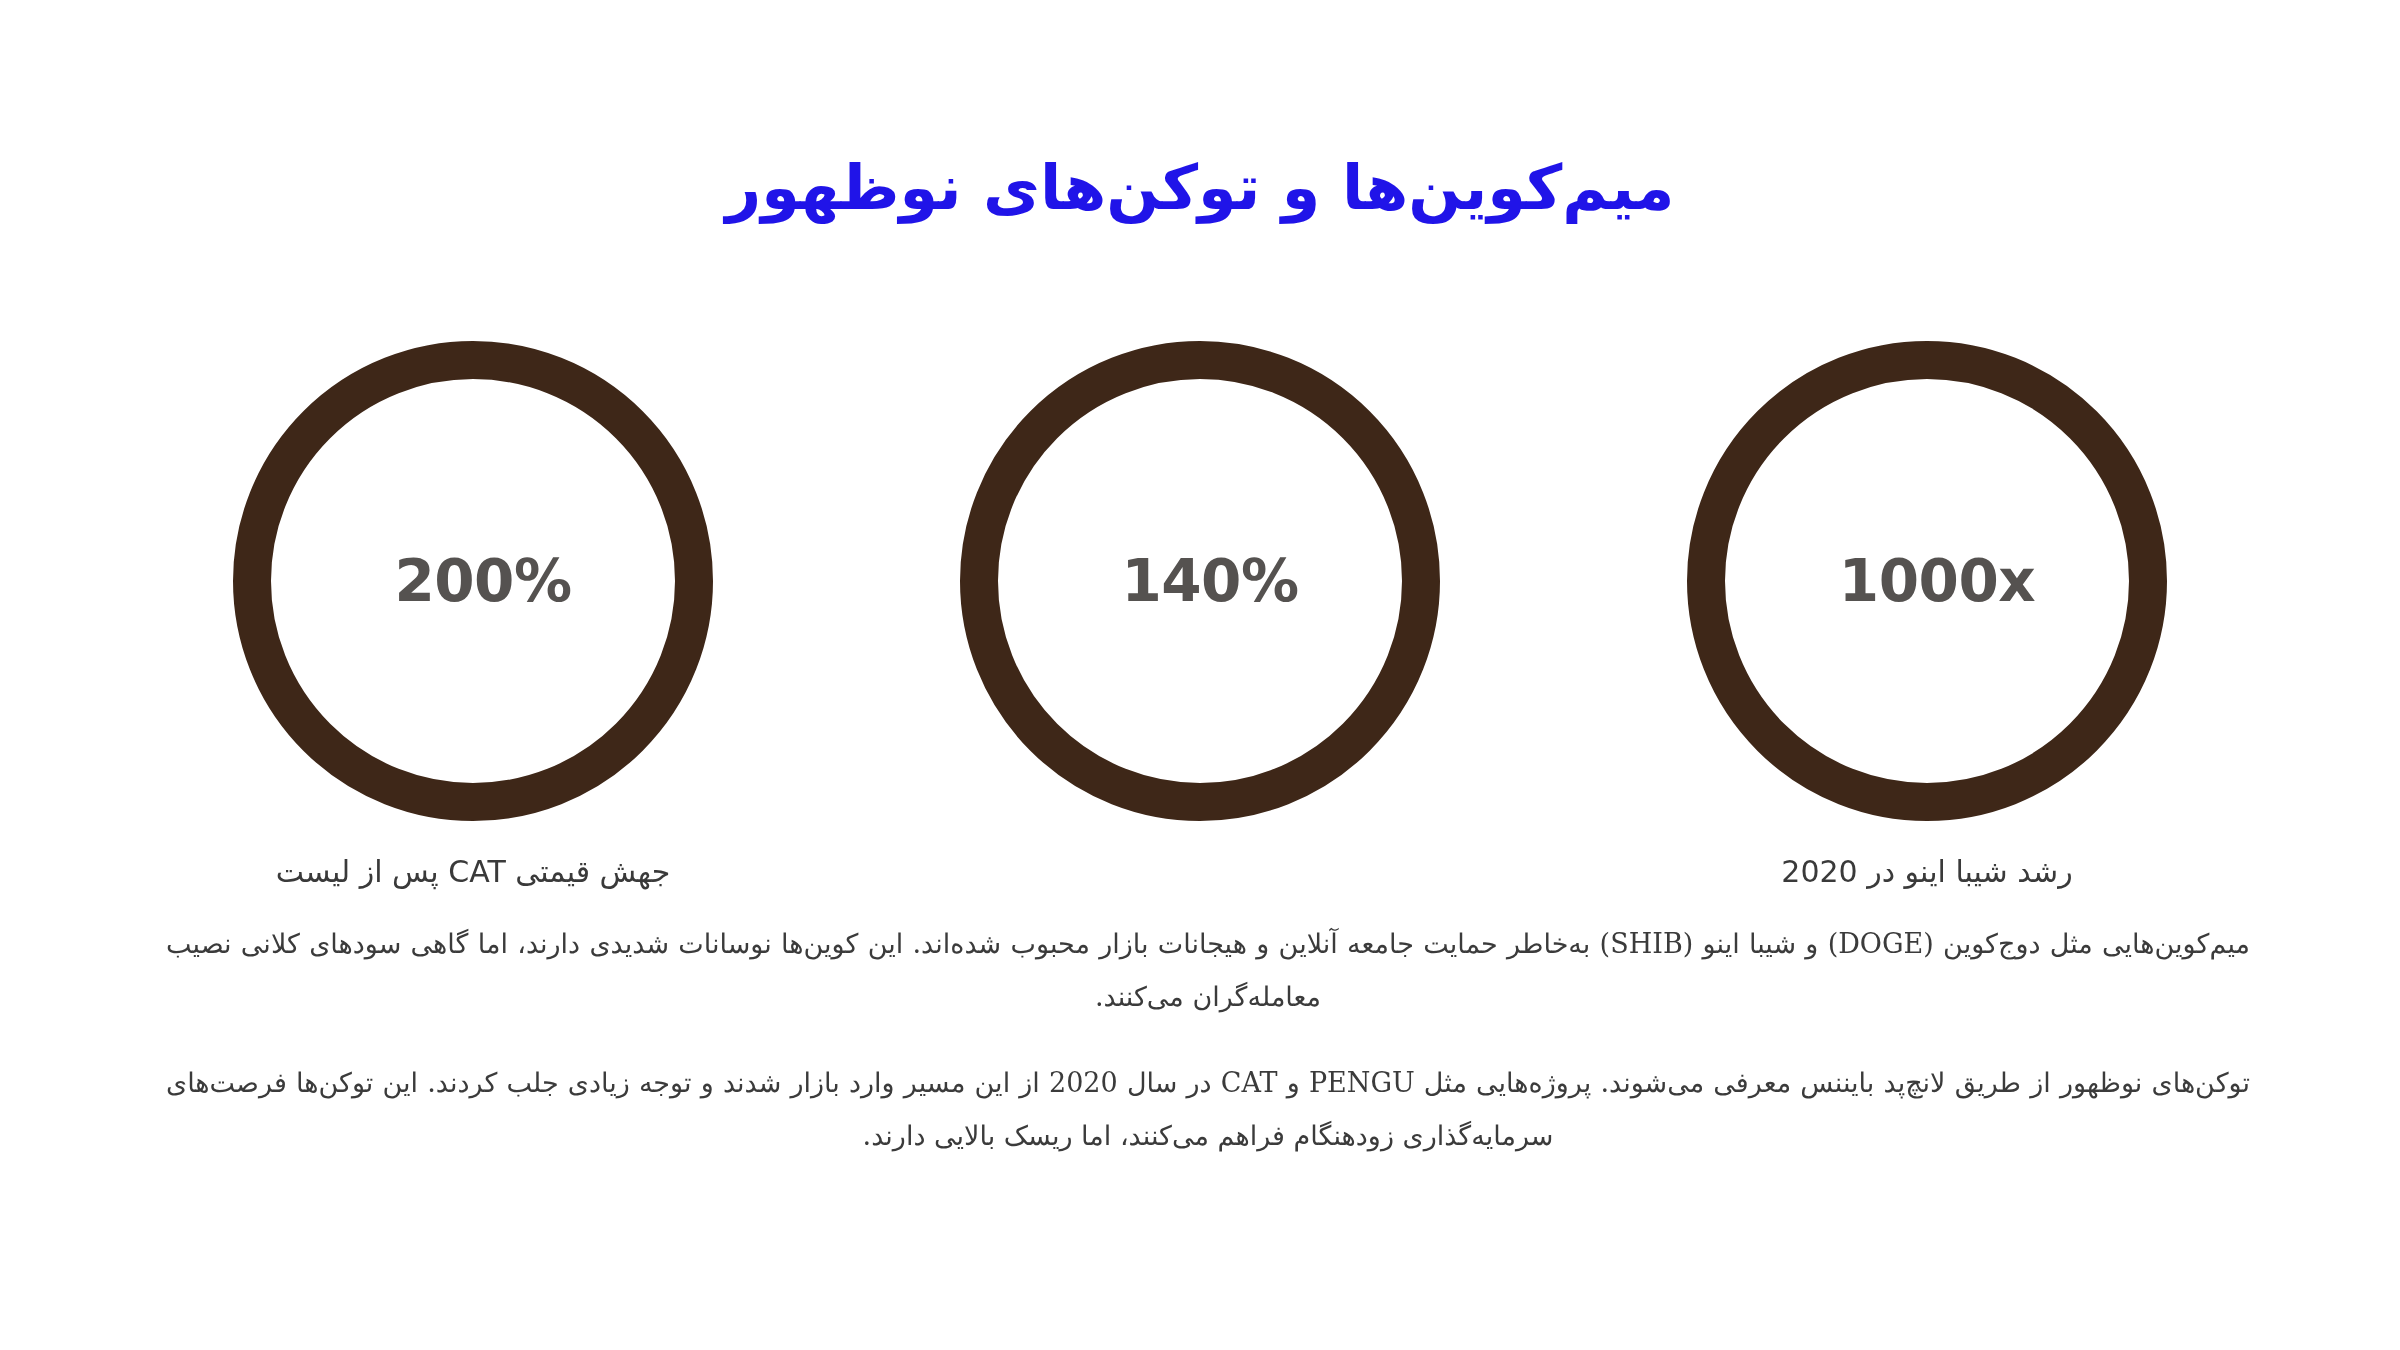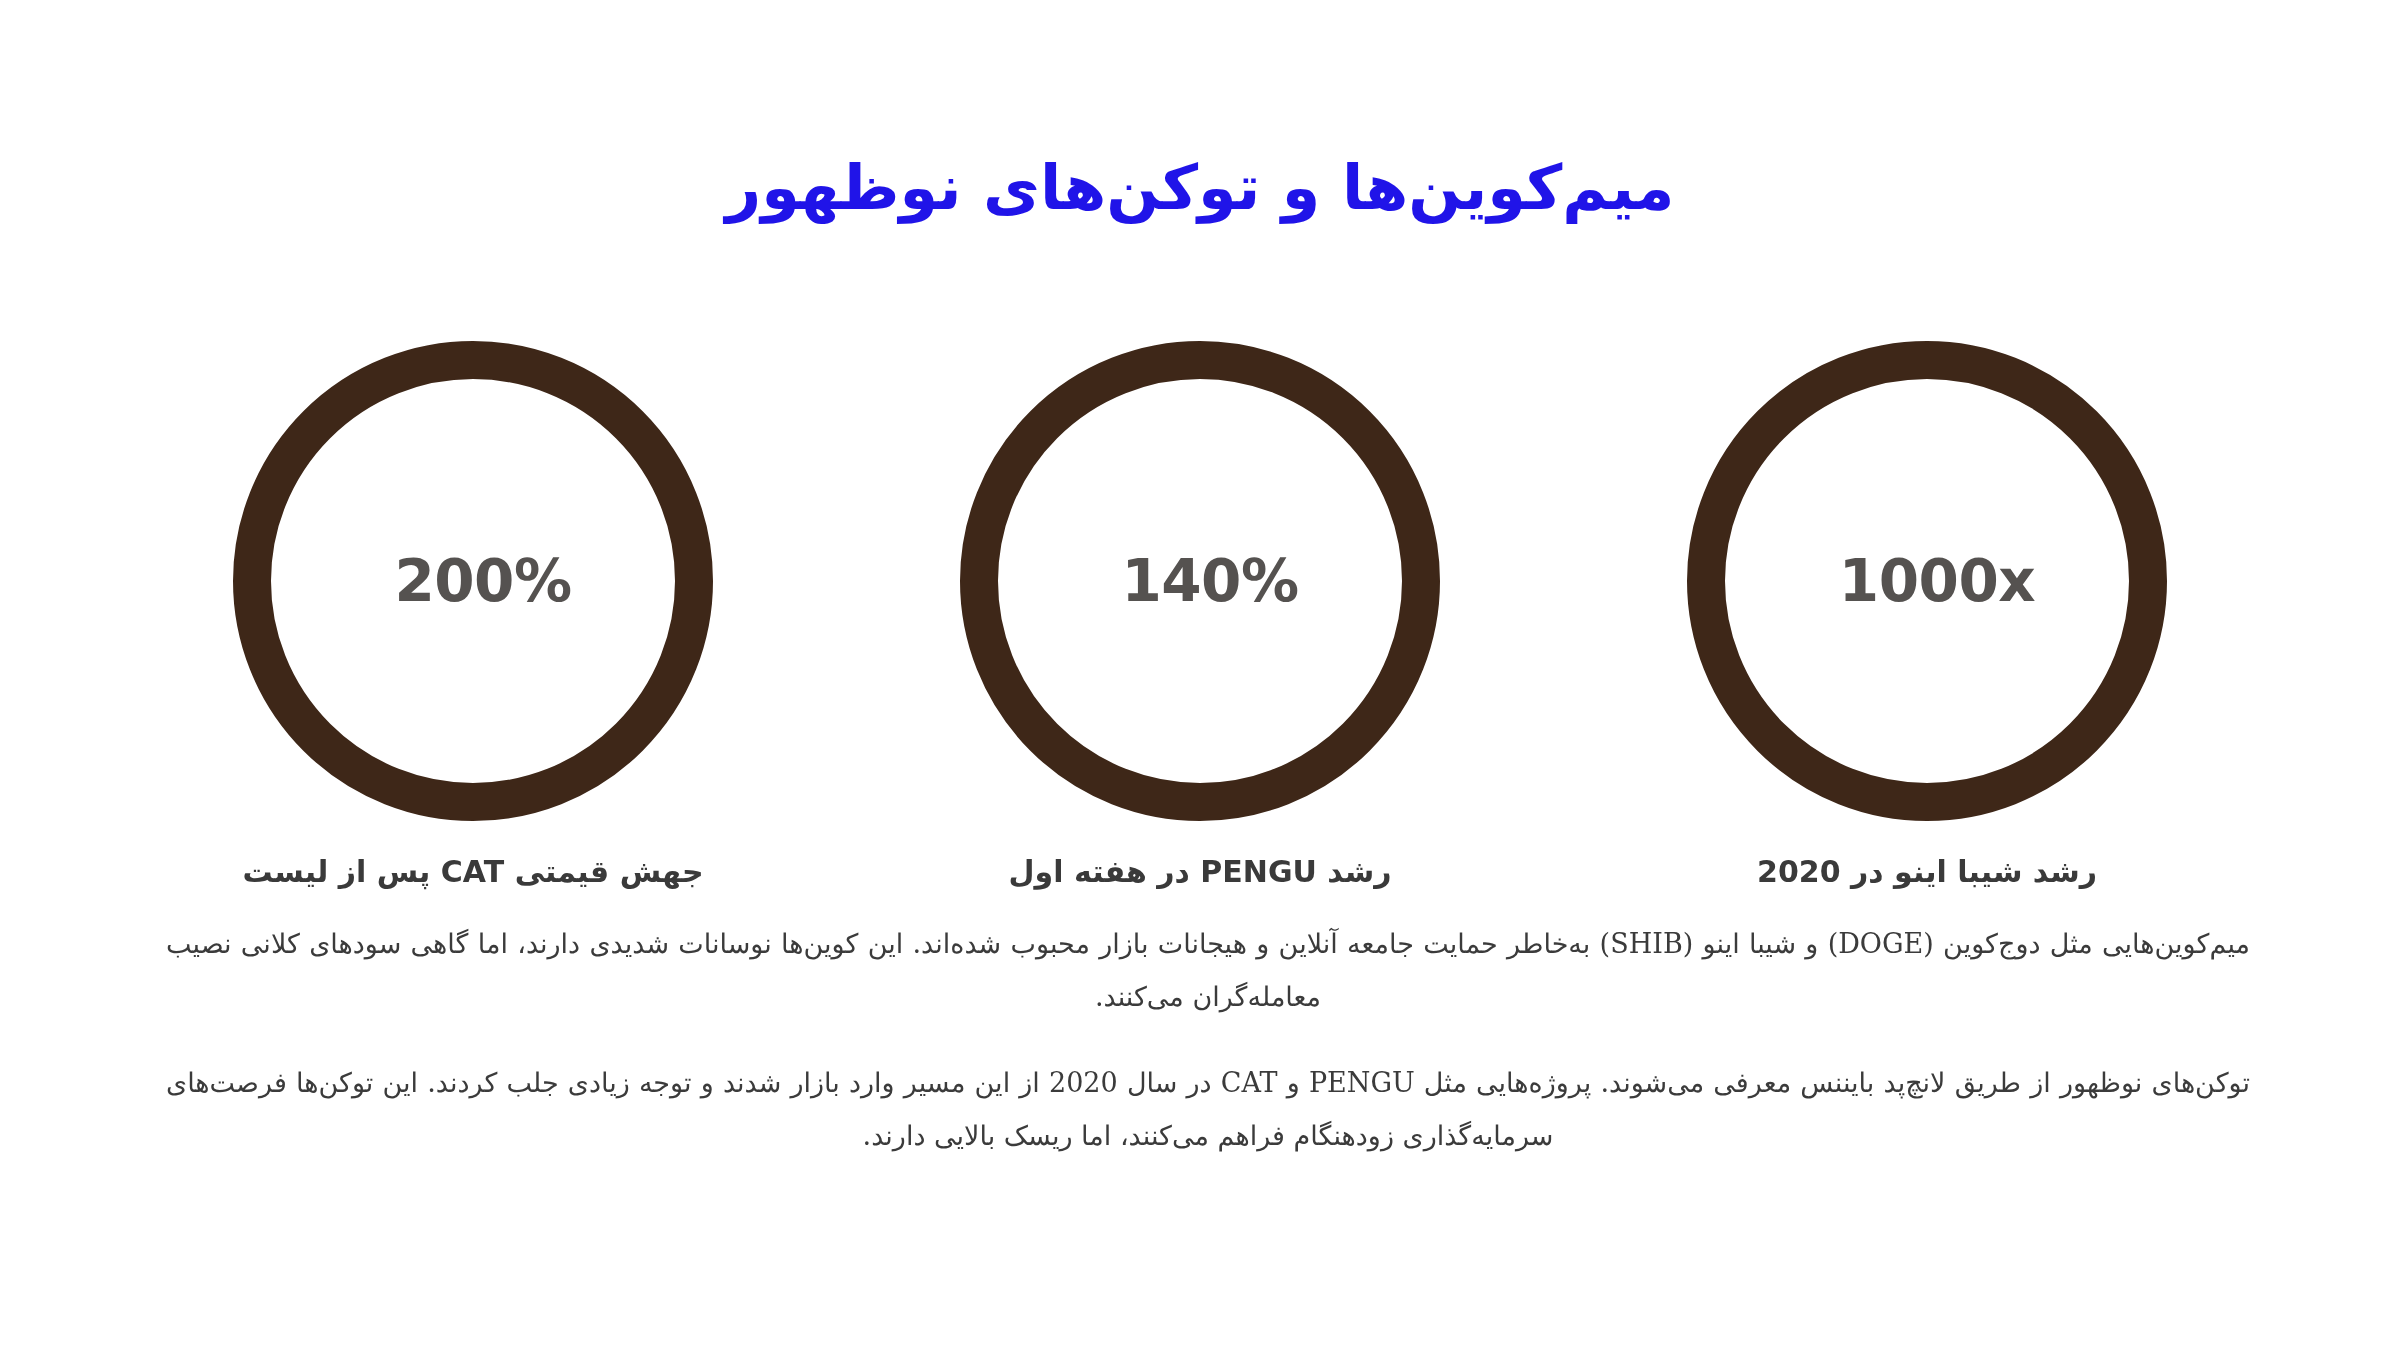--- a/index.html
+++ b/index.html
@@ -95,21 +95,21 @@
     color: #555250;
     letter-spacing: -0.5px;
     direction: ltr;
     unicode-bidi: isolate;
   }
 
   .stat-label {
     margin-top: 31px;
     font-family: "DejaVu Sans", "Liberation Sans", sans-serif;
     font-size: 30px;
-    font-weight: 700;
+    font-weight: 400;
     color: #3a3a3a;
     text-align: center;
     direction: rtl;
     unicode-bidi: isolate;
     line-height: 1.3;
     white-space: nowrap;
   }
 
   
   .body-copy {
@@ -156,21 +156,20 @@
       <div class="stat-label">جهش قیمتی CAT پس از لیست</div>
     </div>
 
     <div class="stat-item">
       <div class="donut">
         <svg viewBox="0 0 480 480" xmlns="http://www.w3.org/2000/svg">
           <circle cx="240" cy="240" r="221" fill="none" stroke="#3e2718" stroke-width="38"></circle>
         </svg>
         <div class="donut-value">140%</div>
       </div>
-      <div class="stat-label">رشد PENGU در هفته اول</div>
     </div>
 
     <div class="stat-item">
       <div class="donut">
         <svg viewBox="0 0 480 480" xmlns="http://www.w3.org/2000/svg">
           <circle cx="240" cy="240" r="221" fill="none" stroke="#3e2718" stroke-width="38"></circle>
         </svg>
         <div class="donut-value">1000x</div>
       </div>
       <div class="stat-label">رشد شیبا اینو در 2020</div>

